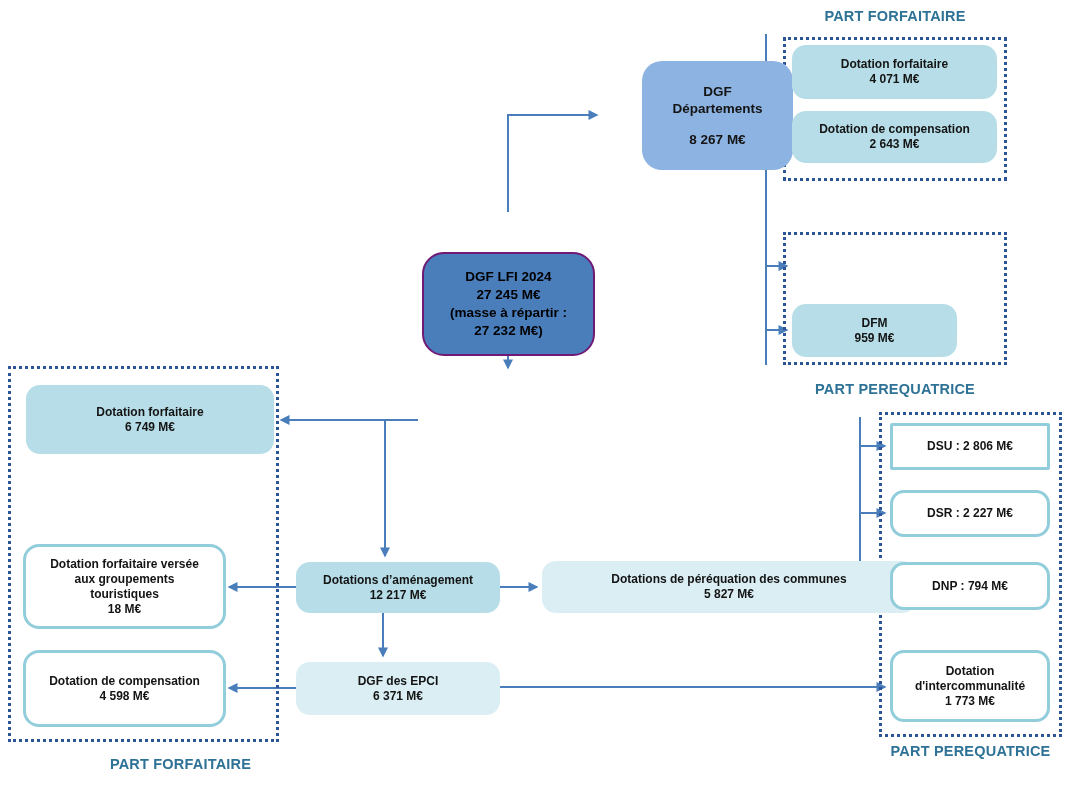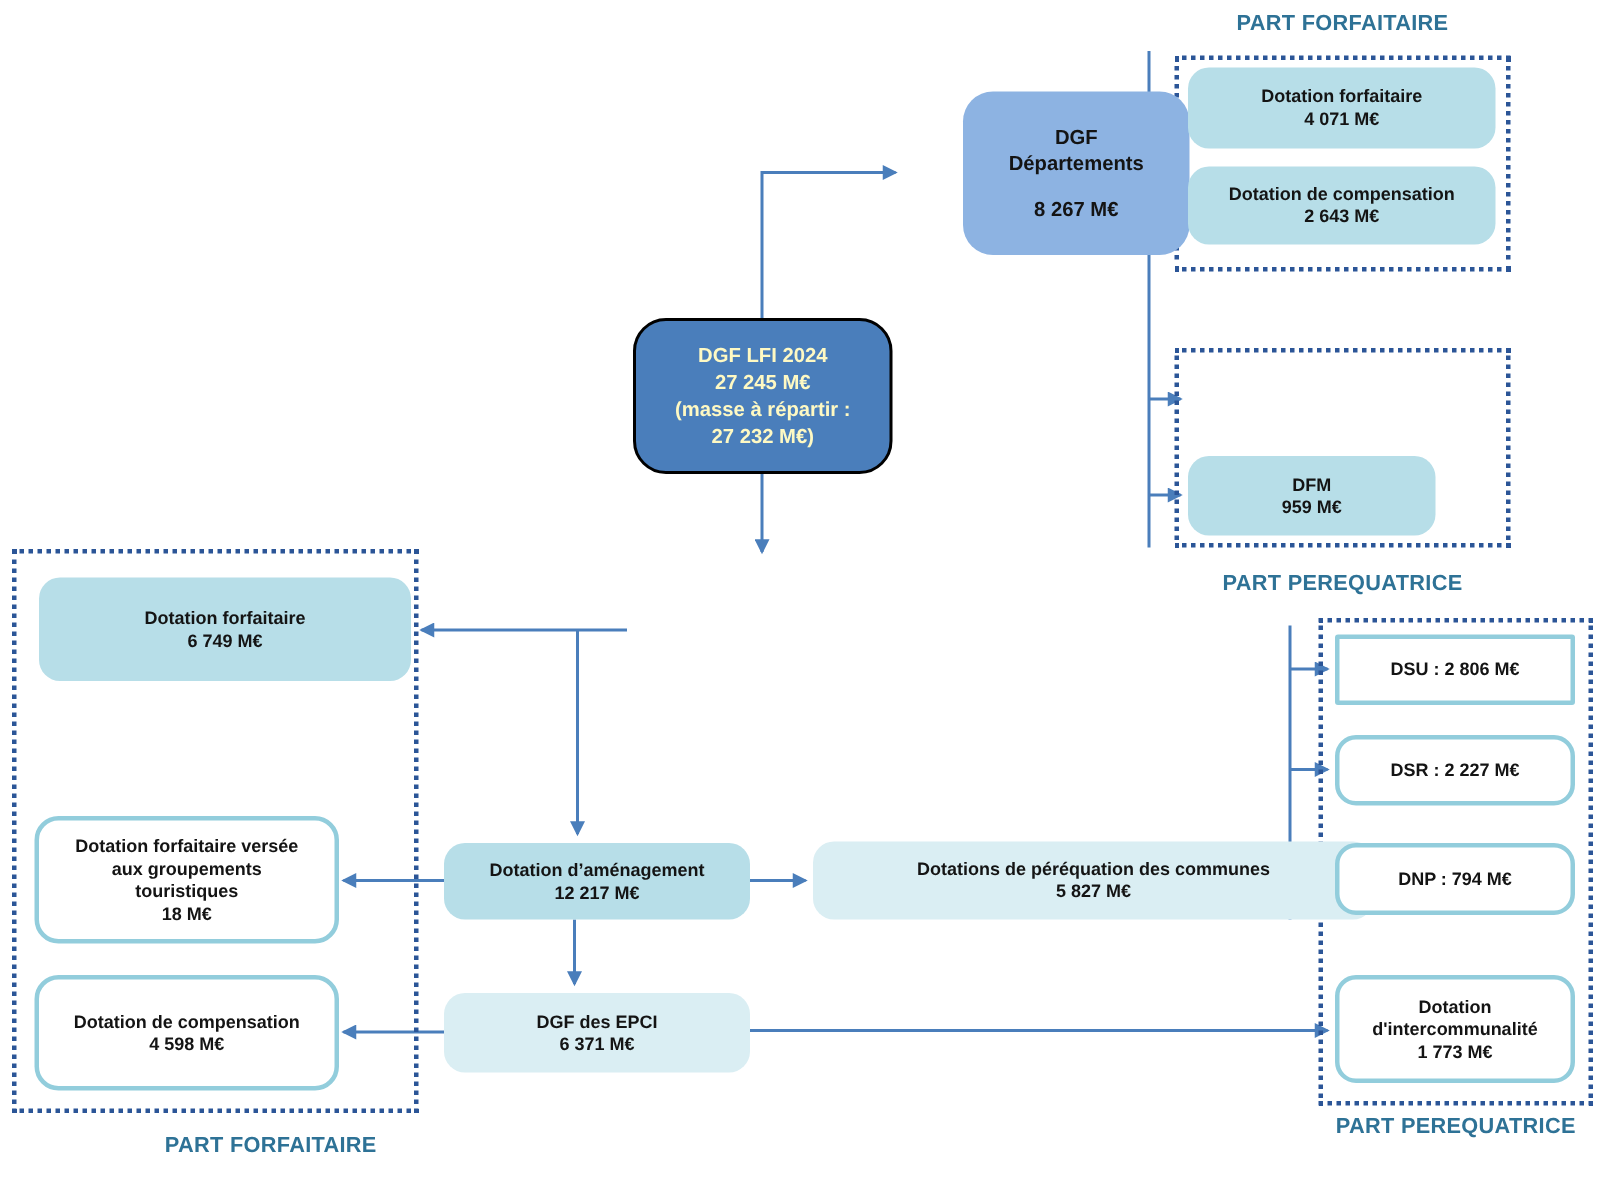--- a/index.html
+++ b/index.html
@@ -6,21 +6,21 @@
   .canvas{
     position:relative;width:1072px;height:785px;background:#ffffff;
     font-family:"Liberation Sans", sans-serif;overflow:hidden;
   }
   .box{
     position:absolute;box-sizing:border-box;display:flex;flex-direction:column;
     justify-content:center;align-items:center;text-align:center;
     font-weight:bold;font-size:12px;line-height:15px;color:#141414;
   }
   .box span{display:block;}
-  .dark{background:#4a7ebb;color:#fef9c3;border:2px solid #000000;border-radius:22px;font-size:13.5px;line-height:18px;}
+  .dark{background:#4a7ebb;color:#000000;border:2px solid #701a75;border-radius:22px;font-size:13.5px;line-height:18px;margin-top:40px;}
   .mid{background:#8db3e2;border-radius:20px;font-size:13.5px;line-height:17px;}
   .cyan{background:#b7dee8;border-radius:14px;}
   .pale{background:#daeef3;border-radius:14px;}
   .white{background:#ffffff;border:3px solid #92cddc;border-radius:16px;}
   .dotted{position:absolute;box-sizing:border-box;border:3px dotted #2b5597;background:transparent;}
   .lbl{
     position:absolute;font-weight:bold;font-size:14.5px;letter-spacing:.2px;
     color:#2e7296;text-align:center;
   }
   .gap-top{margin-top:14px;}
@@ -107,21 +107,21 @@
     <span>aux groupements</span>
     <span>touristiques</span>
     <span>18 M€</span>
   </div>
   <div class="box white" style="left:23px;top:650px;width:203px;height:77px;">
     <span>Dotation de compensation</span>
     <span>4 598 M€</span>
   </div>
 
   <div class="box cyan" style="left:296px;top:562px;width:204px;height:51px;">
-    <span>Dotation d’aménagement</span>
+    <span>Dotations d’aménagement</span>
     <span>12 217 M€</span>
   </div>
   <div class="box pale" style="left:296px;top:662px;width:204px;height:53px;">
     <span>DGF des EPCI</span>
     <span>6 371 M€</span>
   </div>
   <div class="box pale" style="left:542px;top:561px;width:374px;height:52px;">
     <span>Dotations de péréquation des communes</span>
     <span>5 827 M€</span>
   </div>

